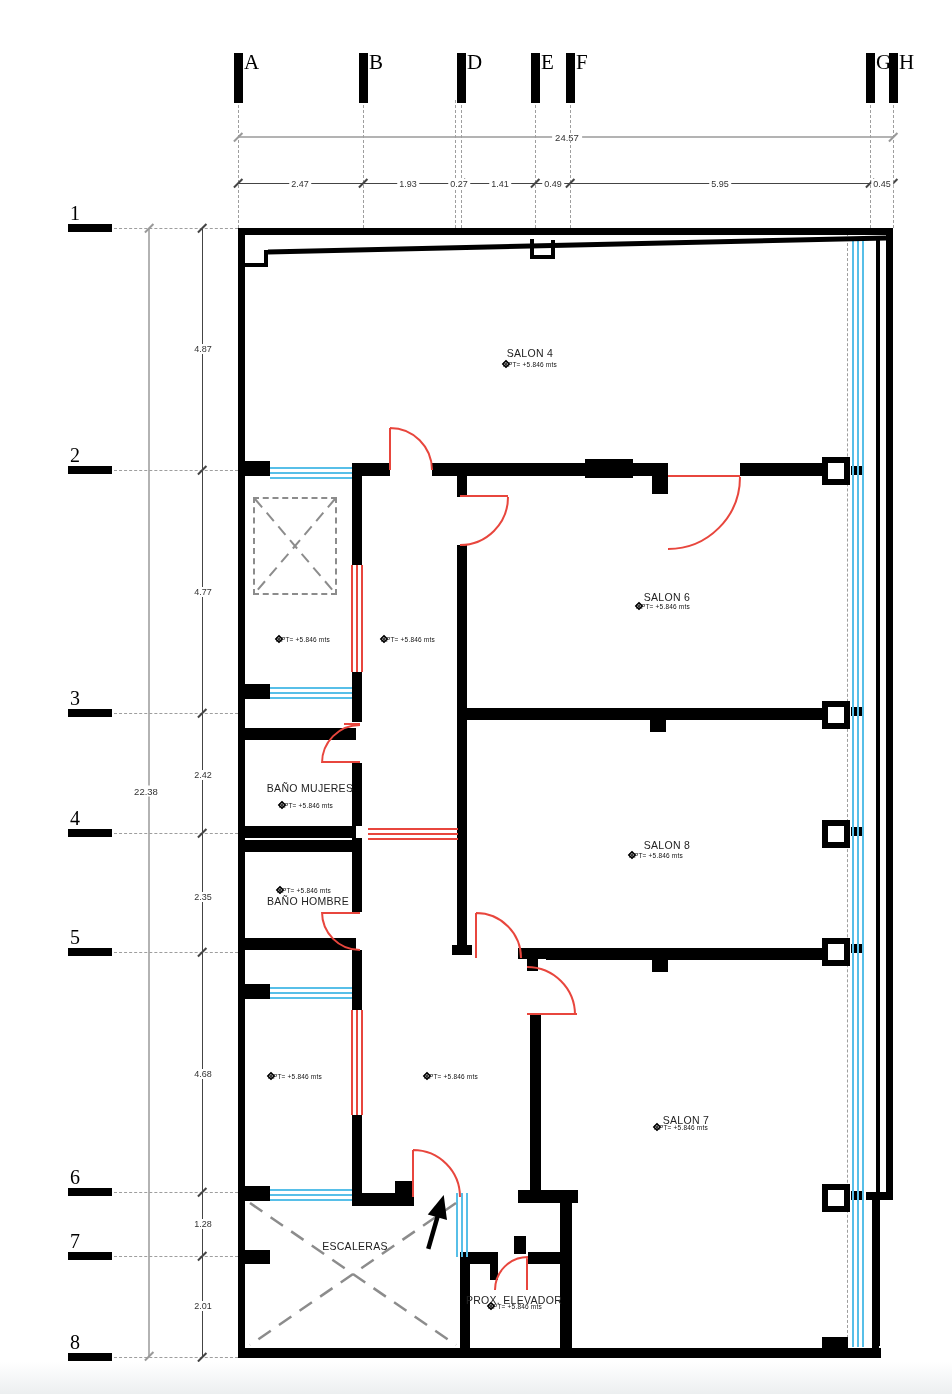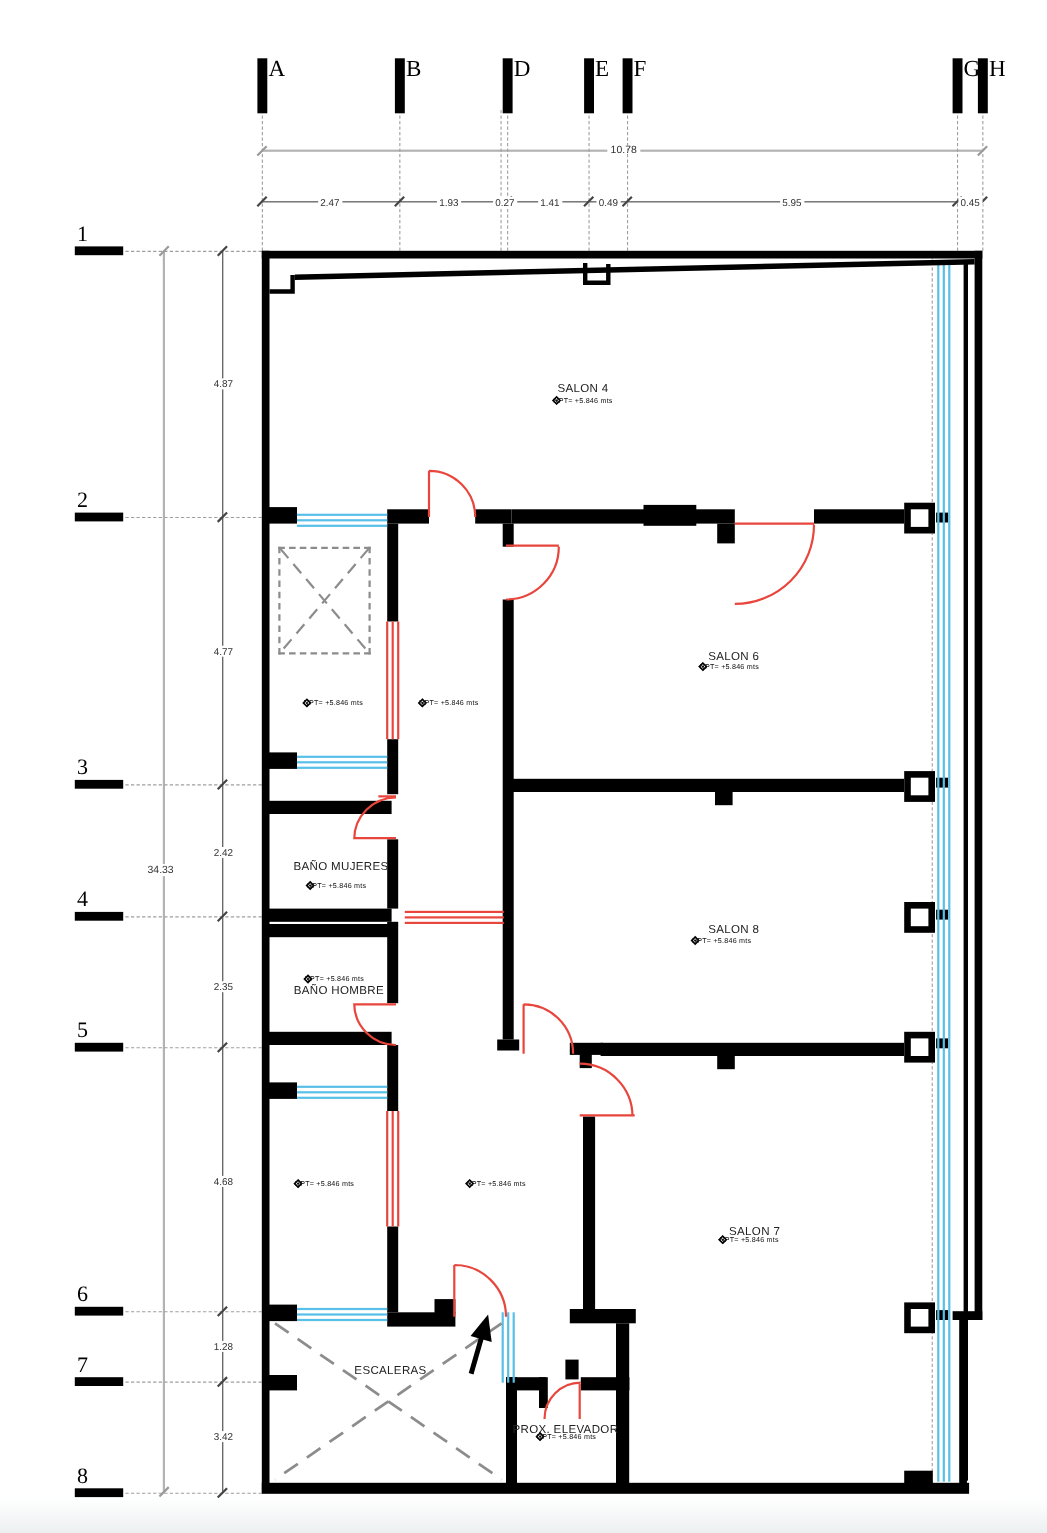--- a/index.html
+++ b/index.html
@@ -39,22 +39,22 @@
 </head>
 <body>
 
 <div id="canvas">
 
   <div class="gline-h" style="left:238px;top:136px;width:655px;"></div>
   <div class="gline-v" style="left:148px;top:228px;height:1129px;"></div>
   <div class="sline-h" style="left:238px;top:183px;width:655px;"></div>
   <div class="sline-v" style="left:202px;top:228px;height:1129px;"></div>
 
-  <div class="dim-total" style="left:567px;top:137px;">10.78</div>
-  <div class="dim-total" style="left:146px;top:791px;">34.33</div>
+  <div class="dim-total" style="left:567px;top:137px;">24.57</div>
+  <div class="dim-total" style="left:146px;top:791px;">22.38</div>
 
   <div id="dash-layer" style="left:0;top:0;">
       <div class="dash-v" style="left: 238px; top: 100px; height: 128px;"></div>
       <div class="dash-v" style="left: 363px; top: 100px; height: 128px;"></div>
       <div class="dash-v" style="left: 461px; top: 100px; height: 128px;"></div>
       <div class="dash-v" style="left: 535px; top: 100px; height: 128px;"></div>
       <div class="dash-v" style="left: 570px; top: 100px; height: 128px;"></div>
       <div class="dash-v" style="left: 870px; top: 100px; height: 128px;"></div>
       <div class="dash-v" style="left: 893px; top: 100px; height: 128px;"></div>
       <div class="dash-v" style="left: 455px; top: 100px; height: 128px;"></div>
@@ -216,21 +216,21 @@
       <div class="dim-label" style="left: 500px; top: 184px;">1.41</div>
       <div class="dim-label" style="left: 553px; top: 184px;">0.49</div>
       <div class="dim-label" style="left: 720px; top: 184px;">5.95</div>
       <div class="dim-label" style="left: 882px; top: 184px;">0.45</div>
       <div class="dim-label" style="left: 203px; top: 349px;">4.87</div>
       <div class="dim-label" style="left: 203px; top: 592px;">4.77</div>
       <div class="dim-label" style="left: 203px; top: 775px;">2.42</div>
       <div class="dim-label" style="left: 203px; top: 897px;">2.35</div>
       <div class="dim-label" style="left: 203px; top: 1074px;">4.68</div>
       <div class="dim-label" style="left: 203px; top: 1224px;">1.28</div>
-      <div class="dim-label" style="left: 203px; top: 1306px;">3.42</div>
+      <div class="dim-label" style="left: 203px; top: 1306px;">2.01</div>
       <div class="room-label" style="left: 530px; top: 353px;">SALON 4</div>
       <div class="npt" style="left: 503px; top: 364px;">
         <span class="dia"></span>
         <span class="txt">NPT= +5.846 mts</span>
       </div>
       <div class="room-label" style="left: 667px; top: 597px;">SALON 6</div>
       <div class="npt" style="left: 636px; top: 606px;">
         <span class="dia"></span>
         <span class="txt">NPT= +5.846 mts</span>
       </div>

